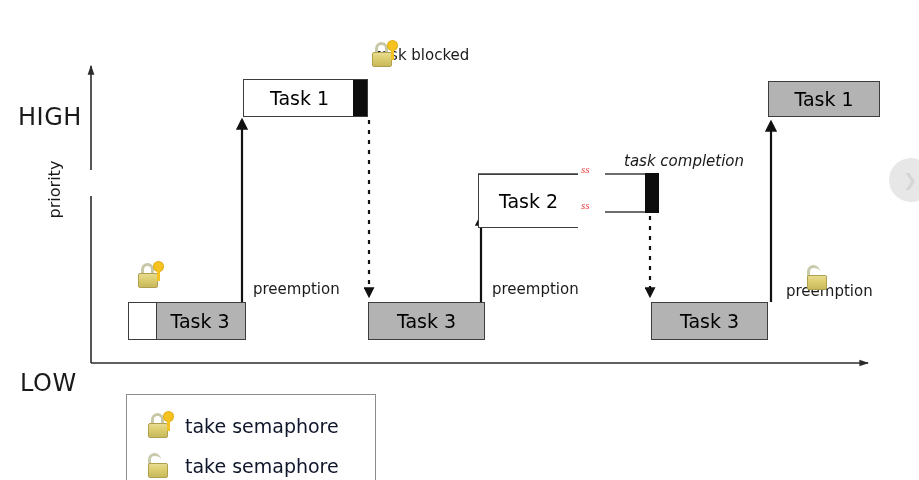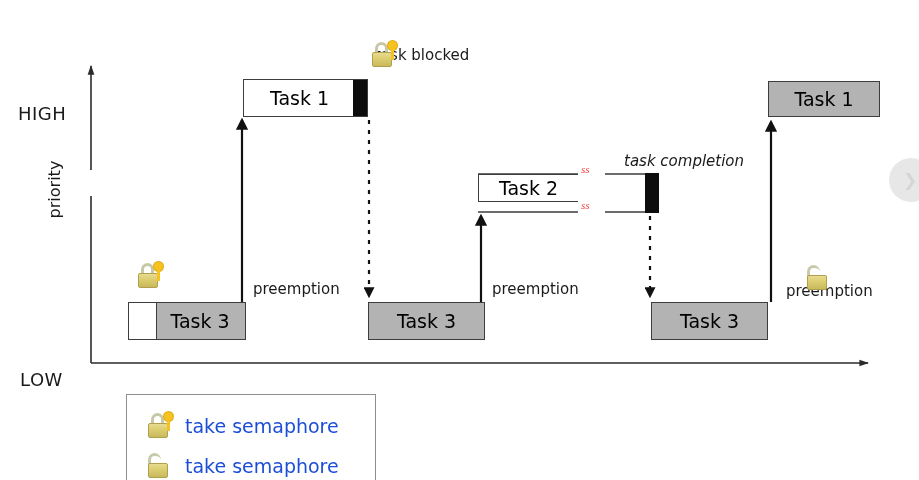--- a/index.html
+++ b/index.html
@@ -17,21 +17,21 @@
   #canvas {
     position: absolute;
     left: 0; top: 0;
     width: 919px;
     height: 480px;
   }
   .abs { position: absolute; }
 
   
   .axis-label {
-    font-size: 18px;
+    font-size: 24px;
     color: #1a1a1a;
     letter-spacing: 0.5px;
     font-family: "DejaVu Sans", sans-serif;
   }
   #label-high { left: 18px; top: 103px; }
   #label-low  { left: 20px; top: 345px; margin-top: 24px; }
 
   #label-priority {
     left: -6px;
     top: 180px;
@@ -100,21 +100,21 @@
     background: #ffffff;
   }
   .legend-row {
     position: absolute;
     display: flex;
     align-items: center;
     left: 20px;
   }
   .legend-row .lg-text {
     font-size: 19px;
-    color: #1d4ed8;
+    color: #0f172a;
     margin-left: 16px;
   }
 
   
   .lock {
     position: relative;
     width: 22px;
     height: 26px;
     display: inline-block;
     flex: none;
@@ -246,21 +246,21 @@
     <span class="tb-text" style="margin-right:12px;">Task 1</span>
     <div class="blackbar" style="right:0; top:0; bottom:0; width:14px;"></div>
   </div>
 
   
   <div class="task-block gray" id="blk-task3-b" style="left:368px; top:302px; width:117px; height:38px;">
     <span class="tb-text">Task 3</span>
   </div>
 
   
-  <div class="task-block" id="blk-task2-a" style="left:478px; top:174px; width:100px; height:28px; border-right:none;">
+  <div class="task-block" id="blk-task2-a" style="left:478px; top:174px; width:100px; height:54px; border-right:none;">
     <span class="tb-text">Task 2</span>
   </div>
   
   <div class="blackbar" style="left:645px; top:173px; width:14px; height:40px;"></div>
 
   
   <div class="task-block gray" id="blk-task3-c" style="left:651px; top:302px; width:117px; height:38px;">
     <span class="tb-text">Task 3</span>
   </div>
 

